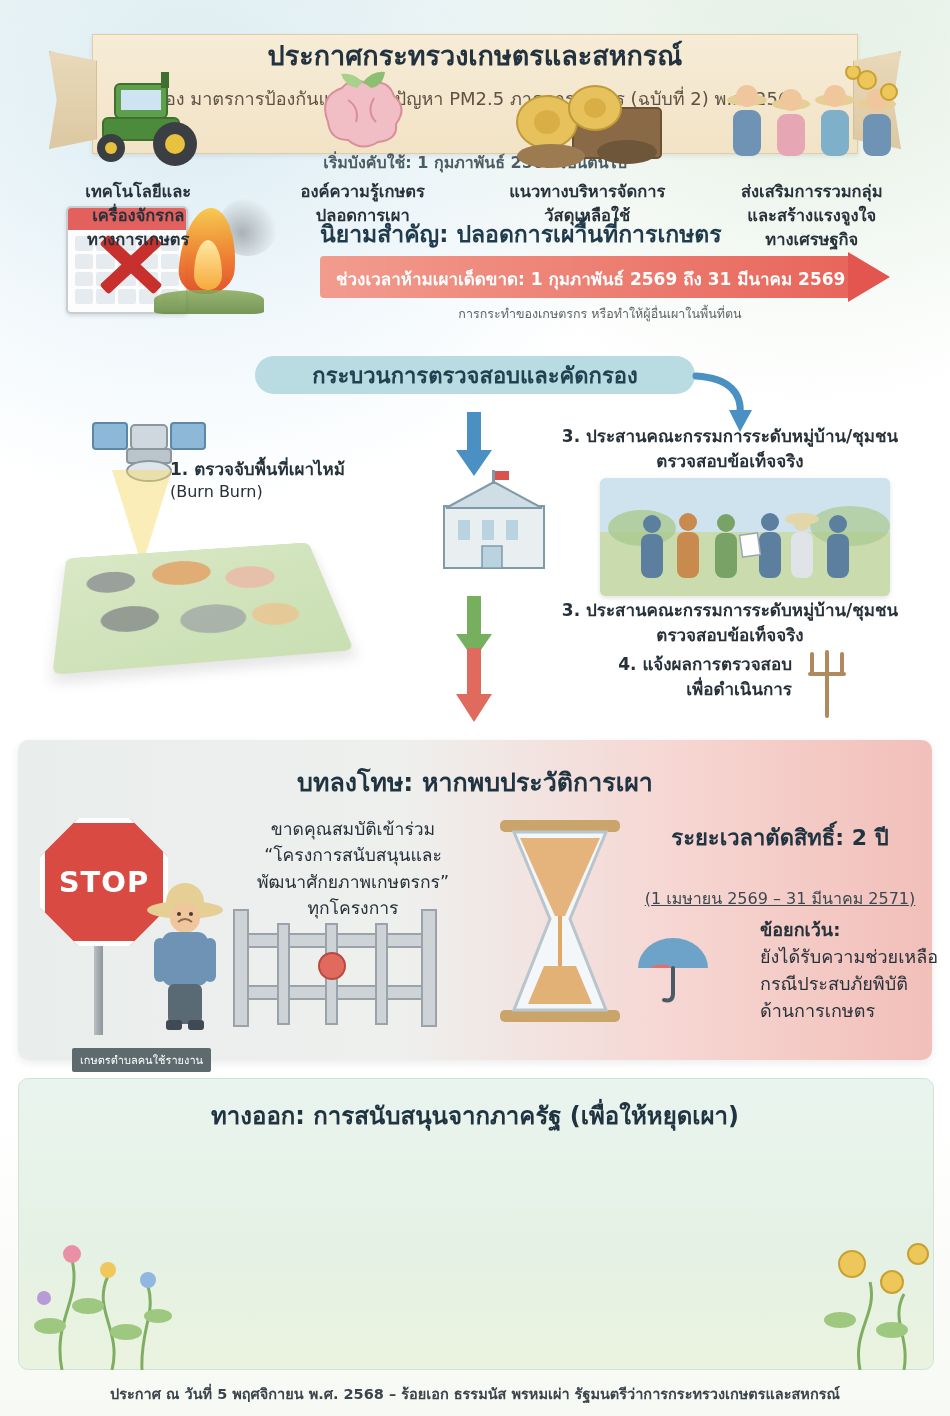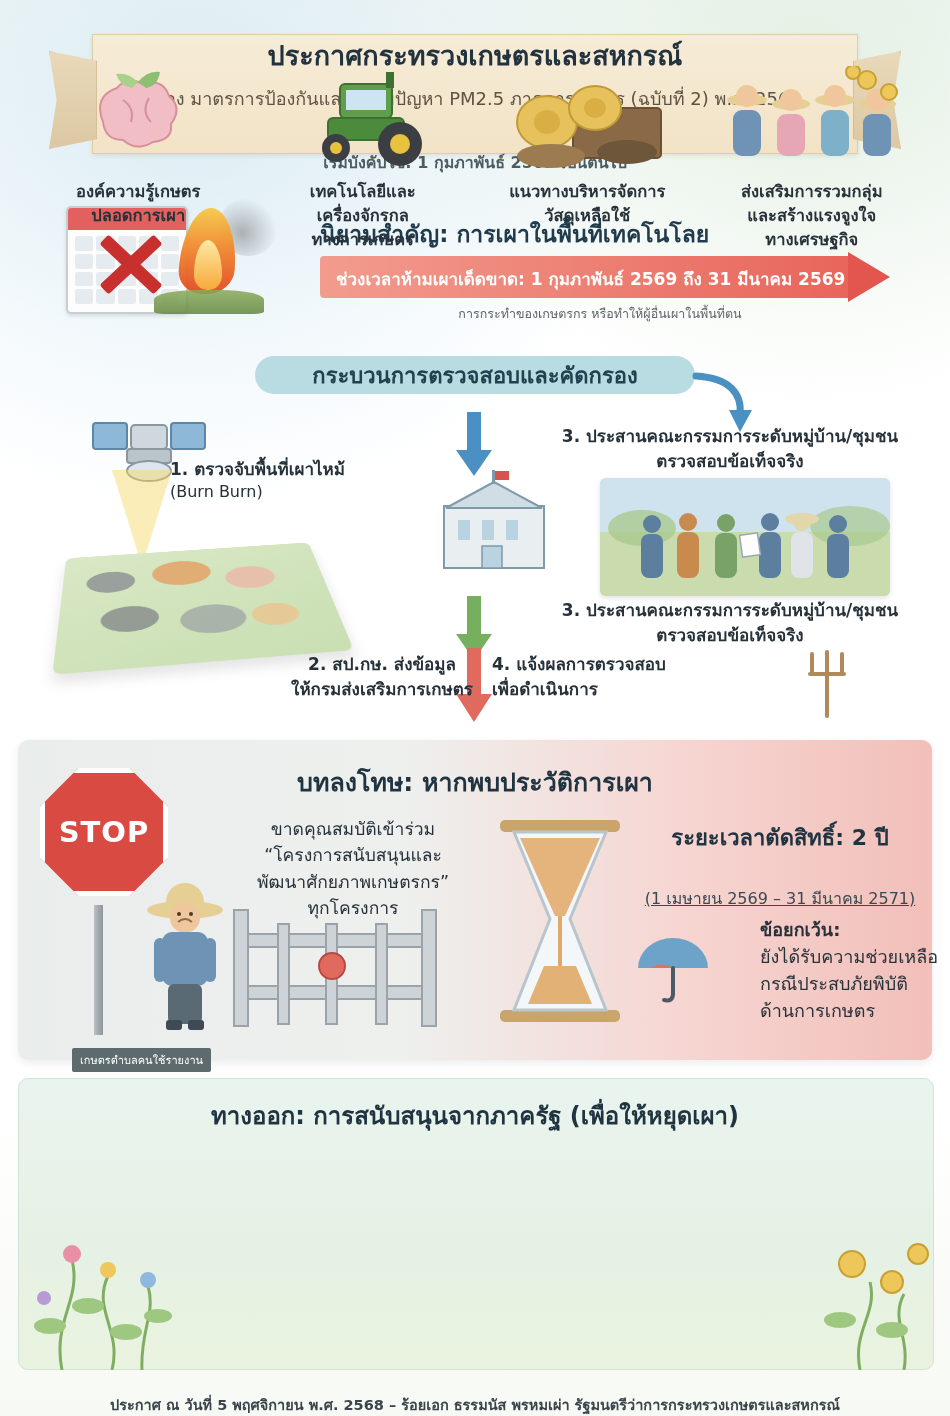--- a/index.html
+++ b/index.html
@@ -174,40 +174,40 @@
     position: absolute; left: 600px; top: 478px; width: 290px; height: 118px;
     border-radius: 6px; overflow: hidden;
     background: linear-gradient(180deg, #cfe3ef 0%, #d9e9cf 45%, #c7dcae 100%);
     box-shadow: 0 2px 5px rgba(0,0,0,0.12);
   }
   .proc3b {
     position: absolute; left: 520px; top: 598px; width: 420px; text-align: center;
     font-size: 17px; font-weight: bold; color: #27313a; line-height: 1.45;
   }
   .proc4 {
-    position: absolute; left: 492px; top: 652px; width: 300px; text-align: left;
+    position: absolute; left: 492px; top: 652px; width: 300px; text-align: right;
     font-size: 17px; font-weight: bold; color: #27313a; line-height: 1.45;
   }
   .fork { position: absolute; left: 800px; top: 650px; width: 54px; height: 70px; }
 
   .arr-blue, .arr-green, .arr-red { position: absolute; }
 
   
   .penalty {
     position: absolute; left: 18px; top: 740px; width: 914px; height: 320px;
     background: linear-gradient(90deg, #e9edeb 0%, #eef0ee 42%, #f6d6d2 72%, #f2bfb9 100%);
     border-radius: 10px;
     box-shadow: 0 3px 8px rgba(0,0,0,0.08);
   }
   .penalty-title {
     position: absolute; left: 0; right: 0; top: 16px; text-align: center;
     font-size: 25px; font-weight: bold; color: #1f3340;
   }
   .stopsign {
-    position: absolute; left: 40px; top: 768px; width: 120px; height: 120px;
+    position: absolute; left: 40px; top: 818px; width: 120px; height: 120px;
   }
   .octagon {
     width: 118px; height: 118px; background: #d94b42; border: 5px solid #fff;
     clip-path: polygon(30% 0, 70% 0, 100% 30%, 100% 70%, 70% 100%, 30% 100%, 0 70%, 0 30%);
     display: flex; align-items: center; justify-content: center;
     color: #fff; font-weight: bold; font-size: 29px; letter-spacing: 1px;
   }
   .pole {
     position: absolute; left: 94px; top: 905px; width: 9px; height: 130px;
     background: linear-gradient(90deg, #b9bfc3, #8e969c);
@@ -253,21 +253,21 @@
     position: absolute; left: 26px; right: 26px; top: 66px; height: 210px;
     display: grid; grid-template-columns: repeat(4, 1fr);
   }
   .scol { text-align: center; padding: 0 6px; }
   .sicon { height: 104px; display: flex; align-items: flex-end; justify-content: center; }
   .slabel {
     margin-top: 10px; font-size: 16.5px; font-weight: bold; color: #27313a; line-height: 1.45;
   }
   .footer {
     position: absolute; left: 0; right: 0; top: 1382px; text-align: center;
-    font-size: 14.5px; font-weight: bold; color: #3a444b; margin-top: 11px;
+    font-size: 14.5px; font-weight: bold; color: #3a444b;
   }
   .deco { position: absolute; }
 </style>
 </head>
 <body>
 
 <div class="page">
 
   <div class="banner-wrap">
     <div class="banner"></div>
@@ -302,21 +302,21 @@
           <i></i>
       </div>
     </div>
     <div class="cal-x"></div>
     <div class="smoke"></div>
     <div class="flame"></div>
     <div class="flame2"></div>
     <div class="grass"></div>
   </div>
 
-  <div class="def-title">นิยามสำคัญ: การเผาในพื้นที่เทคโนโลย</div>
+  <div class="def-title">นิยามสำคัญ: ปลอดการเผาื้นที่การเกษตร</div>
   <div class="arrow-band">
     <div class="body"></div>
     <div class="tip"></div>
     <div class="arrow-text">ช่วงเวลาห้ามเผาเด็ดขาด: 1 กุมภาพันธ์ 2569 ถึง 31 มีนาคม 2569</div>
   </div>
   <div class="def-note">การกระทำของเกษตรกร หรือทำให้ผู้อื่นเผาในพื้นที่ตน</div>
 
   <div class="proc-title">กระบวนการตรวจสอบและคัดกรอง</div>
 
   <svg class="curve-arrow" viewBox="0 0 70 70">
@@ -366,22 +366,20 @@
   <svg class="arr-green" style="left:452px;top:596px;width:44px;height:66px;" viewBox="0 0 44 66">
     <rect x="15" y="0" width="14" height="42" fill="#76b05f"></rect>
     <polygon points="22,64 4,38 40,38" fill="#76b05f"></polygon>
   </svg>
 
   <svg class="arr-red" style="left:452px;top:648px;width:44px;height:76px;" viewBox="0 0 44 76">
     <rect x="15" y="0" width="14" height="50" fill="#e06a5e"></rect>
     <polygon points="22,74 4,46 40,46" fill="#e06a5e"></polygon>
   </svg>
 
-  <div class="proc2" style="white-space:pre-line;">2. สป.กษ. ส่งข้อมูล
-ให้กรมส่งเสริมการเกษตร</div>
 
   <div class="proc3a" style="white-space:pre-line;">3. ประสานคณะกรรมการระดับหมู่บ้าน/ชุมชน
 ตรวจสอบข้อเท็จจริง</div>
 
   <div class="people-photo">
     <svg viewBox="0 0 290 118" width="290" height="118">
       <rect x="0" y="0" width="290" height="54" fill="#cfe3ef"></rect>
       <rect x="0" y="54" width="290" height="64" fill="#cadcae"></rect>
       <ellipse cx="42" cy="50" rx="34" ry="18" fill="#a9c98e" opacity=".8"></ellipse>
       <ellipse cx="250" cy="48" rx="40" ry="20" fill="#a9c98e" opacity=".7"></ellipse>
@@ -492,47 +490,47 @@
 
   <div class="tagline">เกษตรตำบลคนใช้รายงาน</div>
 
   <div class="support"></div>
   <div class="support-title" style="top:1096px;">ทางออก: การสนับสนุนจากภาครัฐ (เพื่อให้หยุดเผา)</div>
 
   <div class="support-cols">
 
     <div class="scol">
       <div class="sicon">
-        <svg viewBox="0 0 110 104" width="110" height="104">
-          <path d="M20 56 q-10 -26 14 -34 q10 -12 26 -4 q20 -6 26 12 q14 12 2 28 q2 16 -18 18 q-16 10 -30 -2 q-18 0 -20 -18 Z" fill="#f0bec4" stroke="#d98f9a" stroke-width="2"></path>
-          <path d="M40 34 q12 8 8 22 M66 32 q-8 14 2 24" stroke="#d98f9a" stroke-width="2" fill="none"></path>
-          <path d="M55 16 q10 -12 22 -10 q-2 14 -14 16 Z" fill="#8dbf72"></path>
-          <path d="M55 16 q-10 -10 -22 -8 q4 12 16 14 Z" fill="#a9d18b"></path>
-        </svg>
-      </div>
-      <div class="slabel" style="white-space:pre-line;">องค์ความรู้เกษตร
-ปลอดการเผา</div>
-    </div>
-
-    <div class="scol">
-      <div class="sicon">
         <svg viewBox="0 0 150 104" width="150" height="104">
           <rect x="52" y="18" width="52" height="34" rx="5" fill="#5f9e4a" stroke="#3f6f31" stroke-width="2"></rect>
           <rect x="58" y="24" width="40" height="20" fill="#cfe4f2"></rect>
           <rect x="40" y="52" width="76" height="22" rx="5" fill="#4c8b3c" stroke="#3f6f31" stroke-width="2"></rect>
           <circle cx="112" cy="78" r="22" fill="#3b3f44"></circle>
             <circle cx="112" cy="78" r="10" fill="#e8c23e"></circle>
           <circle cx="48" cy="82" r="14" fill="#3b3f44"></circle>
             <circle cx="48" cy="82" r="6" fill="#e8c23e"></circle>
           <rect x="98" y="6" width="8" height="16" fill="#3f6f31"></rect>
         </svg>
       </div>
       <div class="slabel" style="white-space:pre-line;">เทคโนโลยีและ
 เครื่องจักรกล
 ทางการเกษตร</div>
+    </div>
+
+    <div class="scol">
+      <div class="sicon">
+        <svg viewBox="0 0 110 104" width="110" height="104">
+          <path d="M20 56 q-10 -26 14 -34 q10 -12 26 -4 q20 -6 26 12 q14 12 2 28 q2 16 -18 18 q-16 10 -30 -2 q-18 0 -20 -18 Z" fill="#f0bec4" stroke="#d98f9a" stroke-width="2"></path>
+          <path d="M40 34 q12 8 8 22 M66 32 q-8 14 2 24" stroke="#d98f9a" stroke-width="2" fill="none"></path>
+          <path d="M55 16 q10 -12 22 -10 q-2 14 -14 16 Z" fill="#8dbf72"></path>
+          <path d="M55 16 q-10 -10 -22 -8 q4 12 16 14 Z" fill="#a9d18b"></path>
+        </svg>
+      </div>
+      <div class="slabel" style="white-space:pre-line;">องค์ความรู้เกษตร
+ปลอดการเผา</div>
     </div>
 
     <div class="scol">
       <div class="sicon">
         <svg viewBox="0 0 160 104" width="160" height="104">
           <rect x="66" y="42" width="88" height="50" rx="4" fill="#8a6a46" stroke="#6b5134" stroke-width="2"></rect>
           <ellipse cx="40" cy="56" rx="30" ry="26" fill="#e6c15c" stroke="#c19a38" stroke-width="2"></ellipse>
           <ellipse cx="40" cy="56" rx="13" ry="12" fill="#d9af45"></ellipse>
           <ellipse cx="88" cy="42" rx="26" ry="22" fill="#e6c15c" stroke="#c19a38" stroke-width="2"></ellipse>
           <ellipse cx="88" cy="42" rx="11" ry="10" fill="#d9af45"></ellipse>

